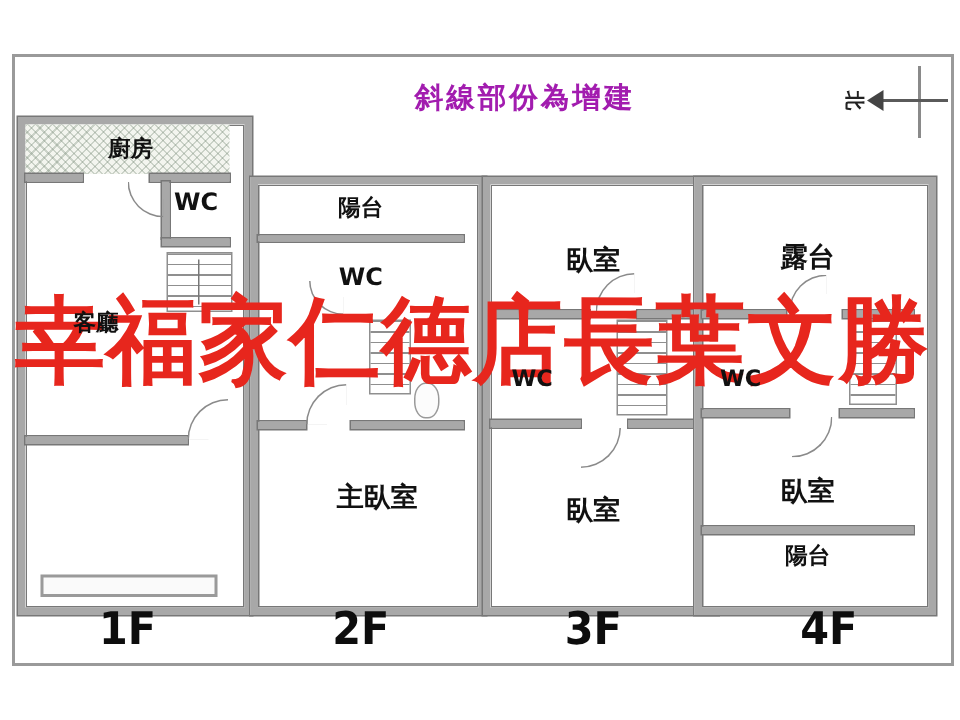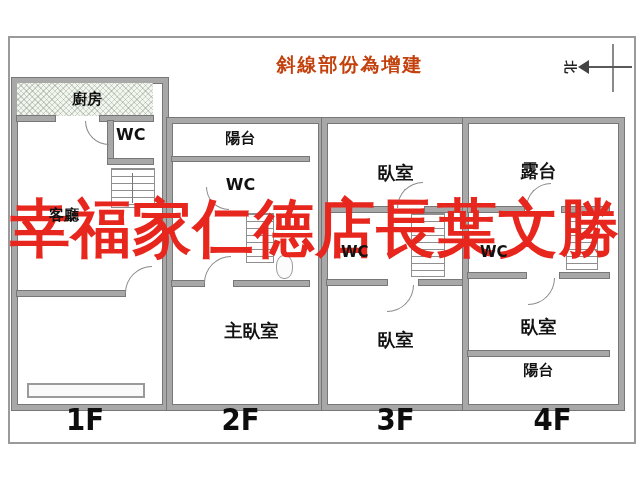--- a/index.html
+++ b/index.html
@@ -3,21 +3,21 @@
 <meta charset="utf-8">
 <style>
   html,body{margin:0;padding:0;background:#fff;}
   .canvas{
     position:relative;width:640px;height:480px;background:#ffffff;overflow:hidden;
     font-family:"DejaVu Sans","Liberation Sans",sans-serif;color:#111;
   }
   .frame{position:absolute;left:8px;top:36px;width:624px;height:404px;
     border:2px solid #9a9a9a;background:#fff;}
   .title{position:absolute;left:60px;top:52px;width:580px;text-align:center;
-    font-size:19px;font-weight:700;letter-spacing:2px;color:#c2410c;}
+    font-size:19px;font-weight:700;letter-spacing:2px;color:#a21caf;}
   
   .c-hline{position:absolute;left:588px;top:66px;width:44px;height:2px;background:#5a5a5a;}
   .c-head{position:absolute;left:578px;top:60px;width:0;height:0;
     border-right:11px solid #444;border-top:7px solid transparent;border-bottom:7px solid transparent;}
   .c-vline{position:absolute;left:612px;top:44px;width:2px;height:48px;background:#8a8a8a;}
   .c-north{position:absolute;left:563px;top:58px;font-size:13px;font-weight:700;
     transform:rotate(90deg);color:#222;}
   
   .floor{position:absolute;background:#fff;border:5px solid #a8a8a8;
     box-shadow:0 0 0 1px #777,inset 0 0 0 1px #777;}

